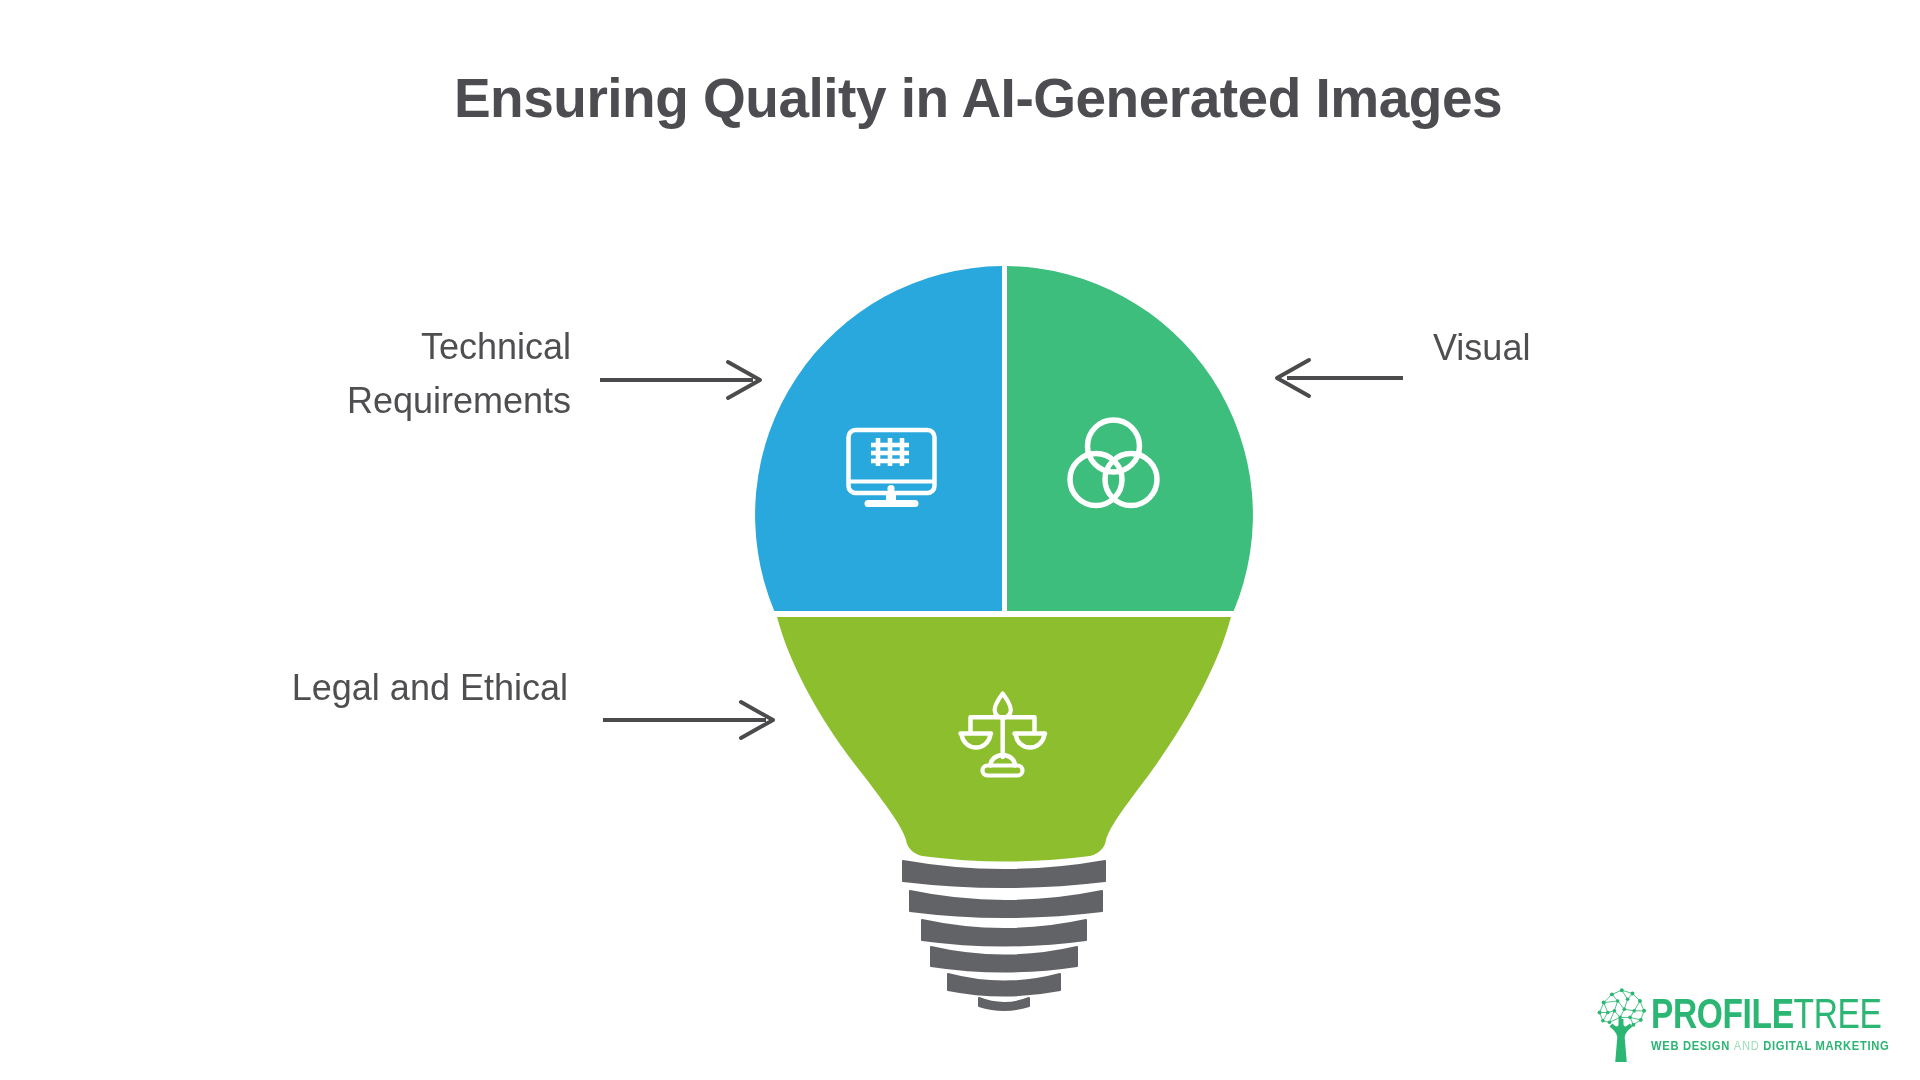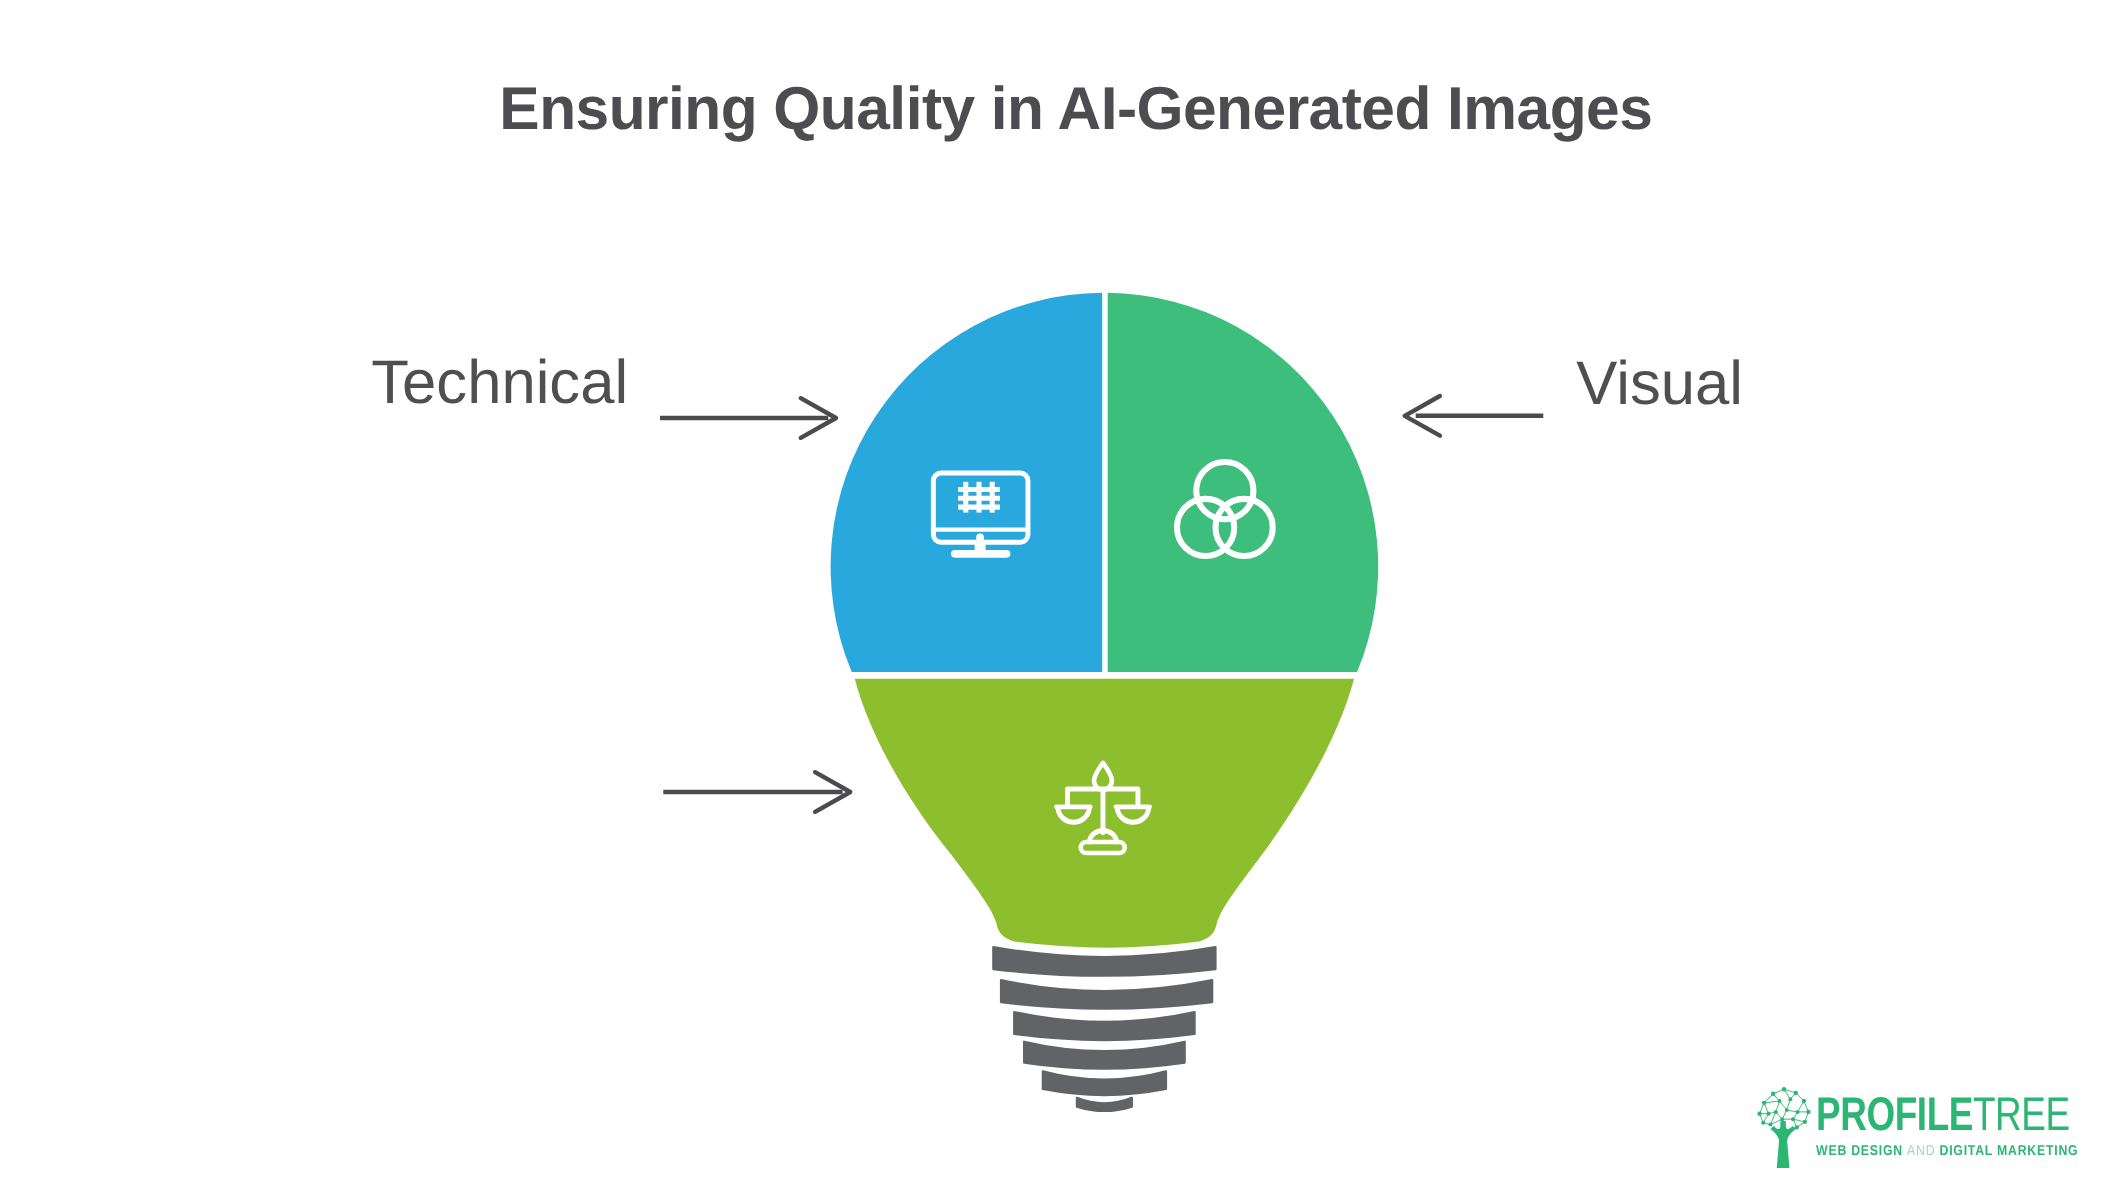--- a/index.html
+++ b/index.html
@@ -7,21 +7,21 @@
   .canvas{position:relative;width:1920px;height:1079px;overflow:hidden;background:var(--background,#fff);}
   .art{position:absolute;left:0;top:0;width:1920px;height:1080px;}
 
   .page-title{
     position:absolute;top:66px;left:978px;transform:translateX(-50%);
     margin:0;white-space:nowrap;
     font-size:55px;font-weight:700;color:var(--title-text,#4d4d51);
     letter-spacing:-0.5px;
   }
 
-  .label{position:absolute;font-size:56px;line-height:54px;color:var(--label-text,#4f4f52);}
+  .label{position:absolute;font-size:36px;line-height:54px;color:var(--label-text,#4f4f52);}
   .label-right{text-align:right;}
   .label-left{text-align:center;}
   .label-technical{top:320px;right:1349px;}
   .label-legal{top:661px;right:1352px;}
   .label-visual{top:321px;left:1433px;}
 
   .logo{position:absolute;left:1593px;top:986px;display:flex;align-items:flex-start;}
   .logo-mark{width:56px;height:76px;flex:0 0 auto;}
   .logo-text{margin-left:2px;}
   .brand-line{
@@ -40,27 +40,29 @@
 </style>
 </head>
 <body>
 
 <div class="canvas">
 
   <h1 class="page-title">Ensuring Quality in AI-Generated Images</h1>
 
   <div class="label label-right label-technical">
     <div>Technical</div>
+    <div>Requirements</div>
   </div>
 
   <div class="label label-left label-visual">
     <div>Visual</div>
   </div>
 
   <div class="label label-right label-legal">
+    <div>Legal and Ethical</div>
   </div>
 
   <svg class="art" viewBox="0 0 1920 1080" aria-hidden="true">
 
     <g stroke="var(--arrow)" stroke-width="4" fill="none">
       <line x1="600" y1="380" x2="753" y2="380"></line>
       <polyline points="728,362 760,380 728,398" stroke-linecap="round" stroke-linejoin="round"></polyline>
     </g>
     <g stroke="var(--arrow)" stroke-width="4" fill="none">
       <line x1="603" y1="720" x2="766" y2="720"></line>

